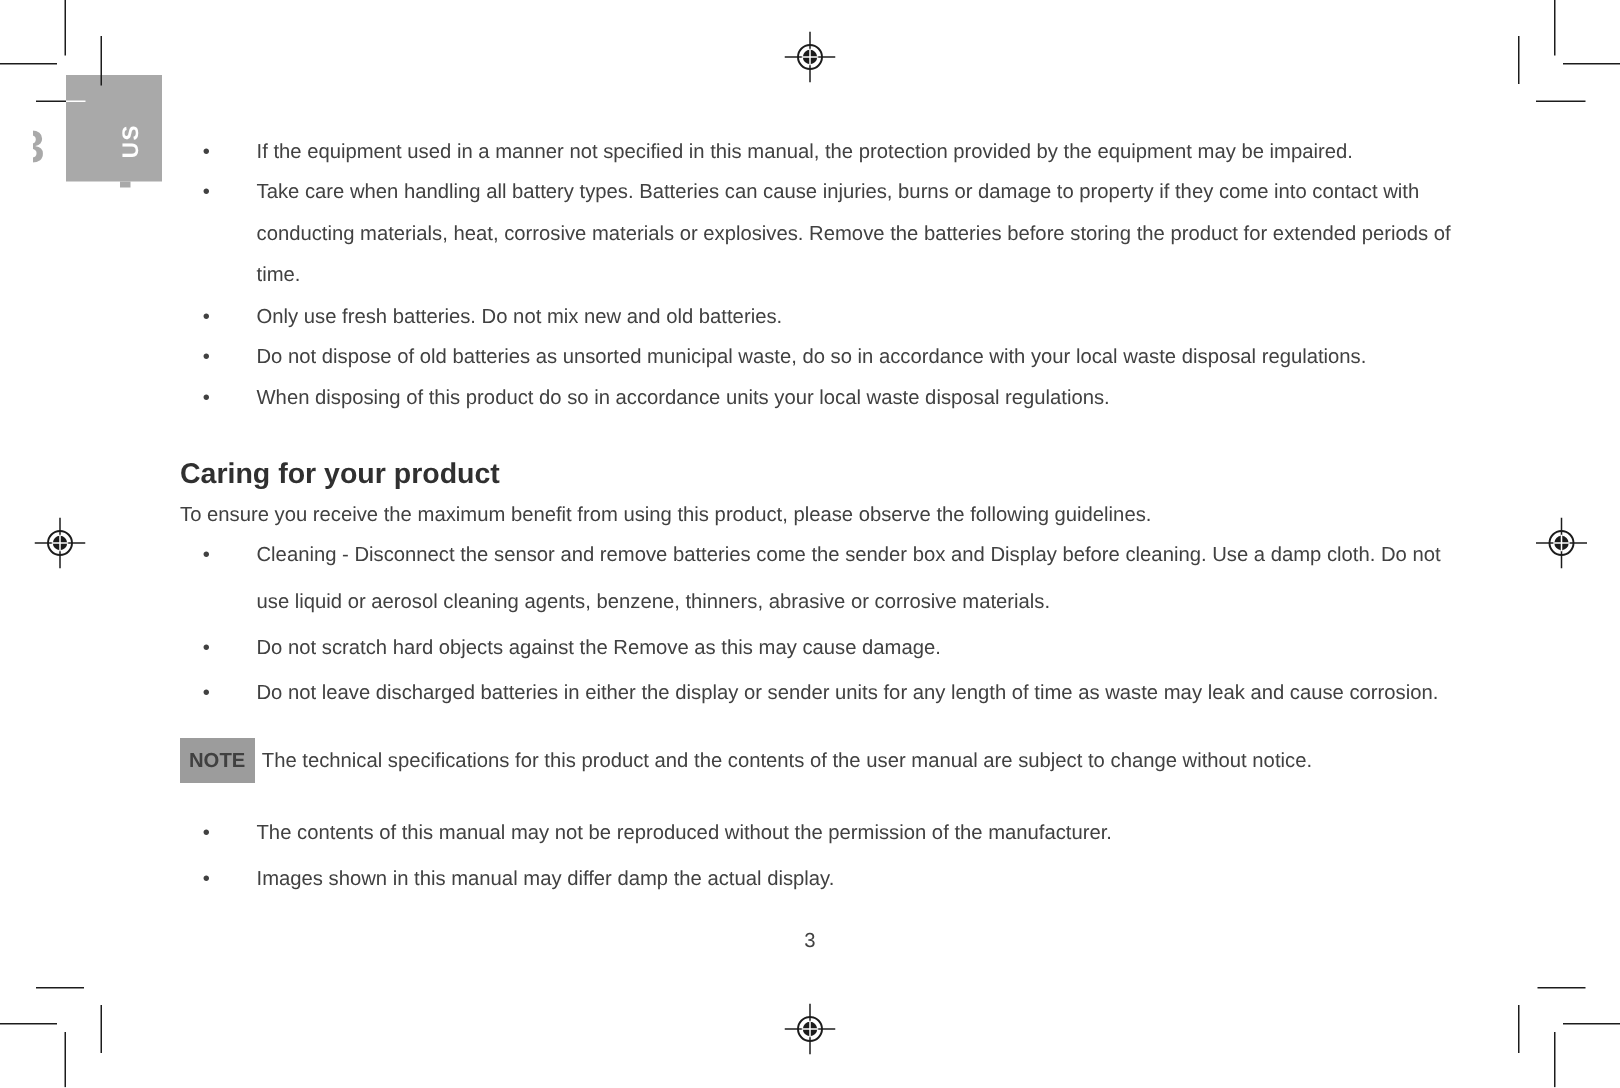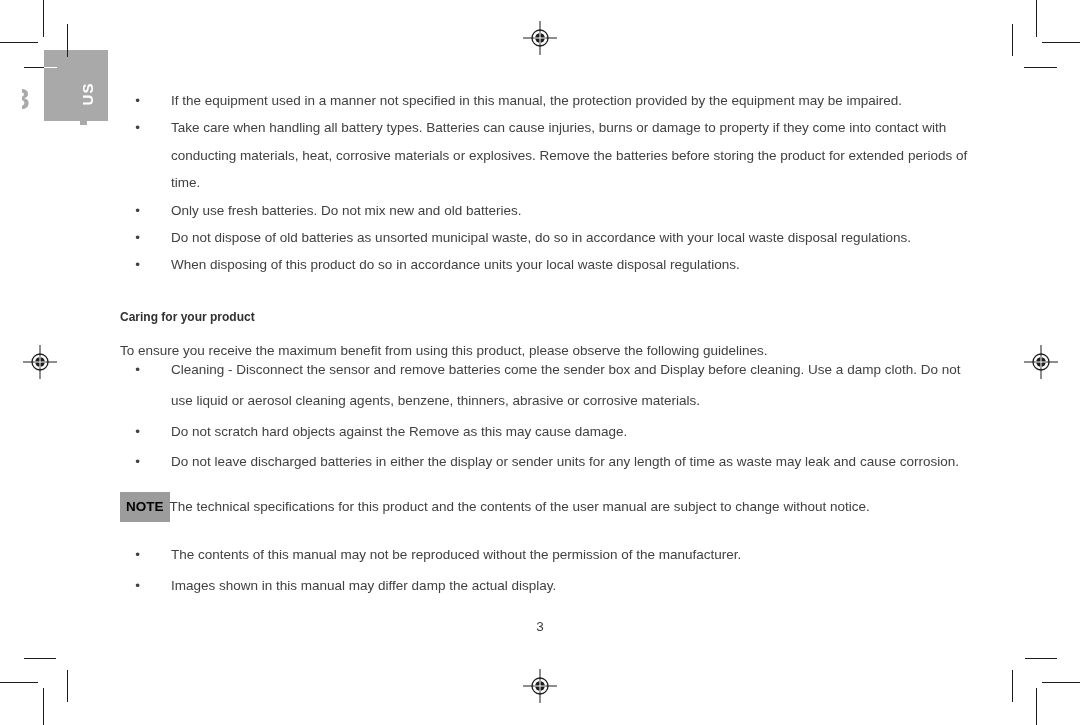--- a/index.html
+++ b/index.html
@@ -26,26 +26,26 @@
     font-family:"Liberation Sans",sans-serif;
   }
   
   .content{position:absolute;left:120px;width:880px;font-size:13.5px;}
   .blist .row{display:flex;}
   .blist .mk{width:35px;flex:0 0 35px;text-align:center;}
   .blist .bt{width:812px;margin-left:16px;}
   .list1{top:87px;line-height:27.4px;}
   .list2{top:355px;line-height:30.8px;}
   .list3{top:540px;line-height:30.8px;}
-  .caring-head{top:308px;font-size:12px;font-weight:bold;color:#303030;line-height:18px;}
-  .caring-intro{top:342px;line-height:18px;}
+  .caring-head{top:308px;font-size:19px;font-weight:bold;color:#303030;line-height:18px;}
+  .caring-intro{top:334px;line-height:18px;}
   .note-line{top:492px;line-height:27px;}
   .note-badge{
-    display:inline-block;background:#9c9c9c;color:#000000;font-weight:bold;
-    padding:1px 6px 2px 6px;
+    display:inline-block;background:#9c9c9c;color:#404040;font-weight:bold;
+    padding:1px 6px 2px 6px;margin-right:5px;
   }
   .pageno{position:absolute;left:0;top:619px;width:1080px;text-align:center;font-size:13.5px;}
 </style>
 </head>
 <body>
 
 <div class="sheet">
 
   <div>
 

